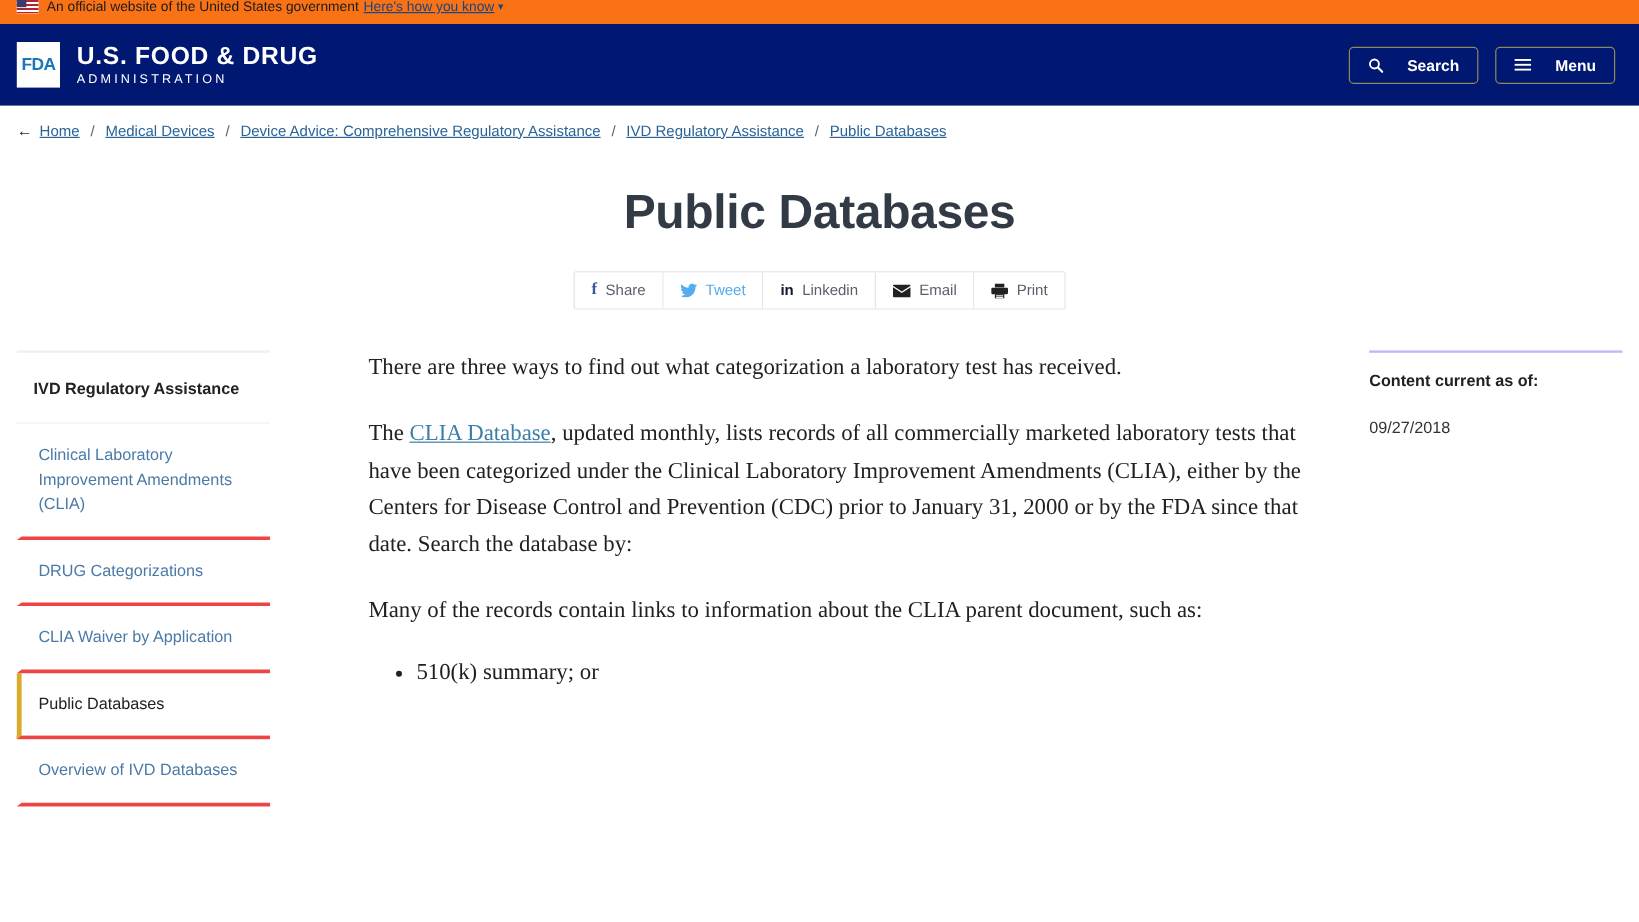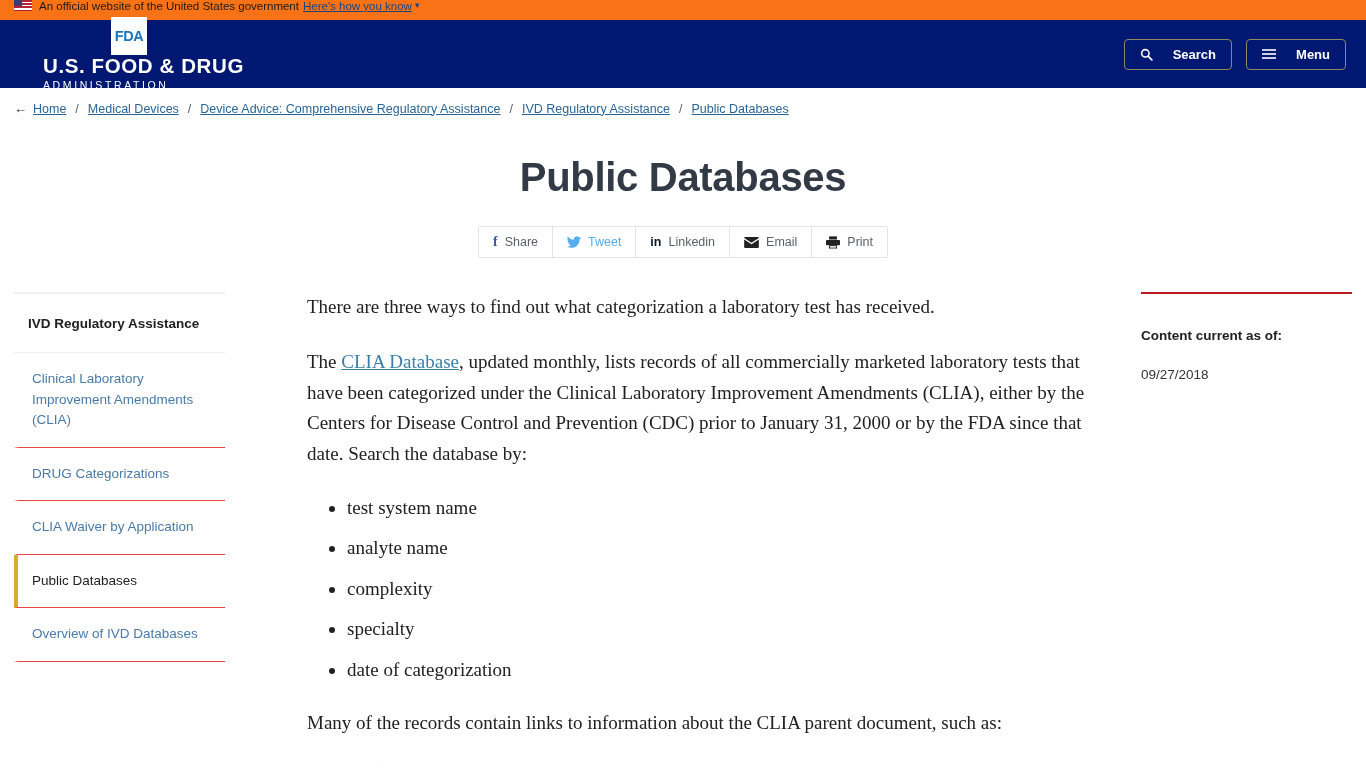--- a/index.html
+++ b/index.html
@@ -62,38 +62,37 @@
     background: #001871;
     display: flex;
     align-items: center;
     padding: 0 20px 0 14px;
     position: relative;
   }
   .logo-wrap {
     display: flex;
     align-items: center;
     cursor: pointer;
-    flex-direction: column;
   }
   .fda-mark {
     width: 36px; height: 38px;
     background: #ffffff;
     display: flex;
     align-items: center;
     justify-content: center;
     flex: none;
   }
   .fda-mark span {
     color: #1976b8;
     font-size: 14.5px;
     font-weight: bold;
     letter-spacing: -0.5px;
     font-family: "Liberation Sans", sans-serif;
   }
-  .brand-text { margin-left: 29px; line-height: 1.05; }
+  .brand-text { margin-left: 14px; line-height: 1.05; }
   .brand-line1 {
     color: #ffffff;
     font-size: 20.5px;
     font-weight: bold;
     letter-spacing: 0.6px;
   }
   .brand-line2 {
     color: #ffffff;
     font-size: 10.5px;
     font-weight: normal;
@@ -203,21 +202,21 @@
     font-weight: bold;
     color: #212121;
     padding: 22px 14px 21px 14px;
     border-bottom: 1px solid #f0f0f0;
   }
   .side-item {
     padding: 16px 14px 16px 14px;
     font-size: 13.5px;
     color: #4a7aa7;
     line-height: 1.52;
-    border-bottom: 1px solid #ef4444;
+    border-bottom: 3px solid #ef4444;
     border-left: 4px solid transparent;
     cursor: pointer;
   }
   .side-item.active {
     color: #212121;
     border-left-color: #d9ab2c;
   }
 
   
   .col-main p {
@@ -240,21 +239,21 @@
   }
   .col-main li {
     font-family: "Liberation Serif", serif;
     font-size: 19px;
     line-height: 1.5;
     color: #212121;
     margin-bottom: 12px;
   }
 
   
-  .right-box { border-top: 2px solid #b91c1c; padding-top: 34px; }
+  .right-box { border-top: 2px solid #c4b5fd; padding-top: 16px; }
   .right-label {
     font-size: 13.5px;
     font-weight: bold;
     color: #212121;
     margin-bottom: 7px;
   }
   .right-value {
     font-size: 13.5px;
     color: #333333;
     margin-top: 24px;
@@ -371,27 +370,20 @@
       <div class="side-item">DRUG Categorizations</div>
       <div class="side-item">CLIA Waiver by Application</div>
       <div class="side-item active">Public Databases</div>
       <div class="side-item">Overview of IVD Databases</div>
     </nav>
   </aside>
 
   <main class="col-main">
     <p>There are three ways to find out what categorization a laboratory test has received.</p>
     <p><span>The </span><span class="body-link">CLIA Database</span><span>, updated monthly, lists records of all commercially marketed laboratory tests that have been categorized under the Clinical Laboratory Improvement Amendments (CLIA), either by the Centers for Disease Control and Prevention (CDC) prior to January 31, 2000 or by the FDA since that date. Search the database by:</span></p>
-    <ul>
-      <li>test system name</li>
-      <li>analyte name</li>
-      <li>complexity</li>
-      <li>specialty</li>
-      <li>date of categorization</li>
-    </ul>
     <p class="tight">Many of the records contain links to information about the CLIA parent document, such as:</p>
     <ul>
       <li>510(k) summary; or</li>
     </ul>
   </main>
 
   <aside class="col-right">
     <div class="right-box">
       <div class="right-label">Content current as of:</div>
       <div class="right-value">09/27/2018</div>

